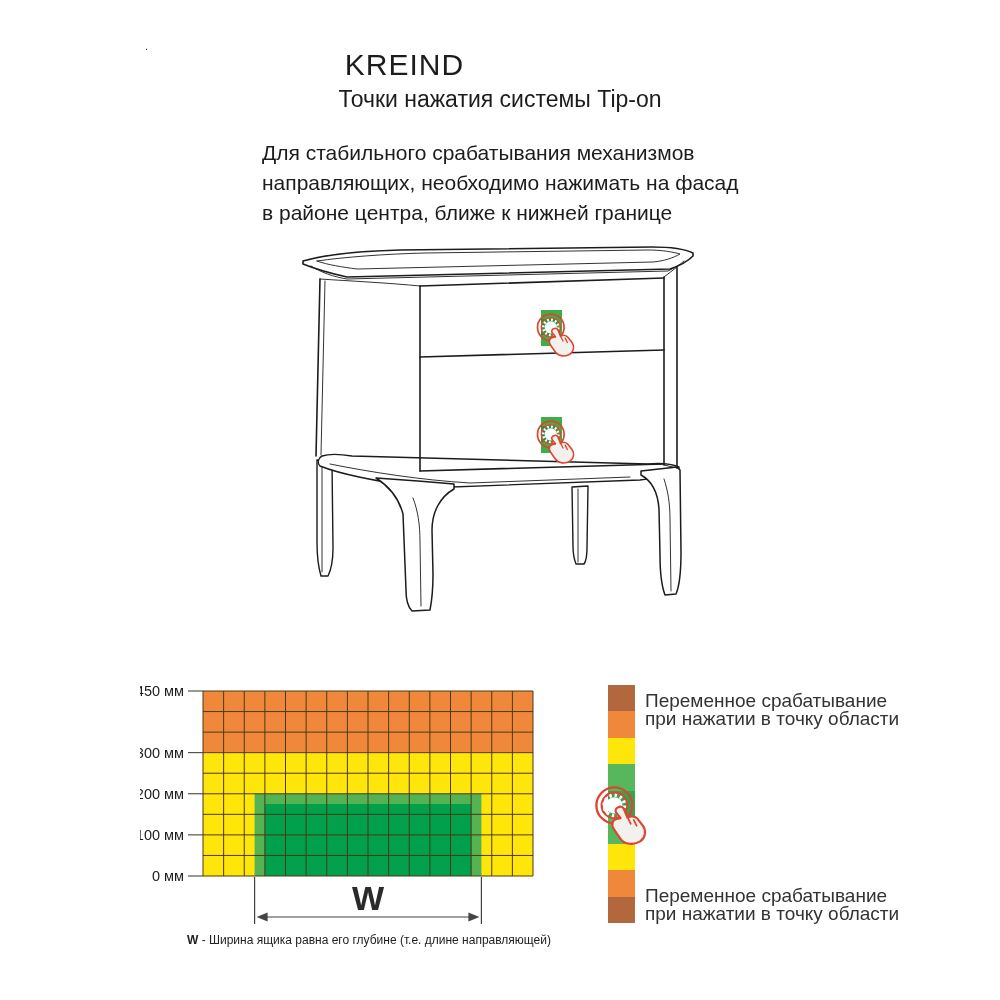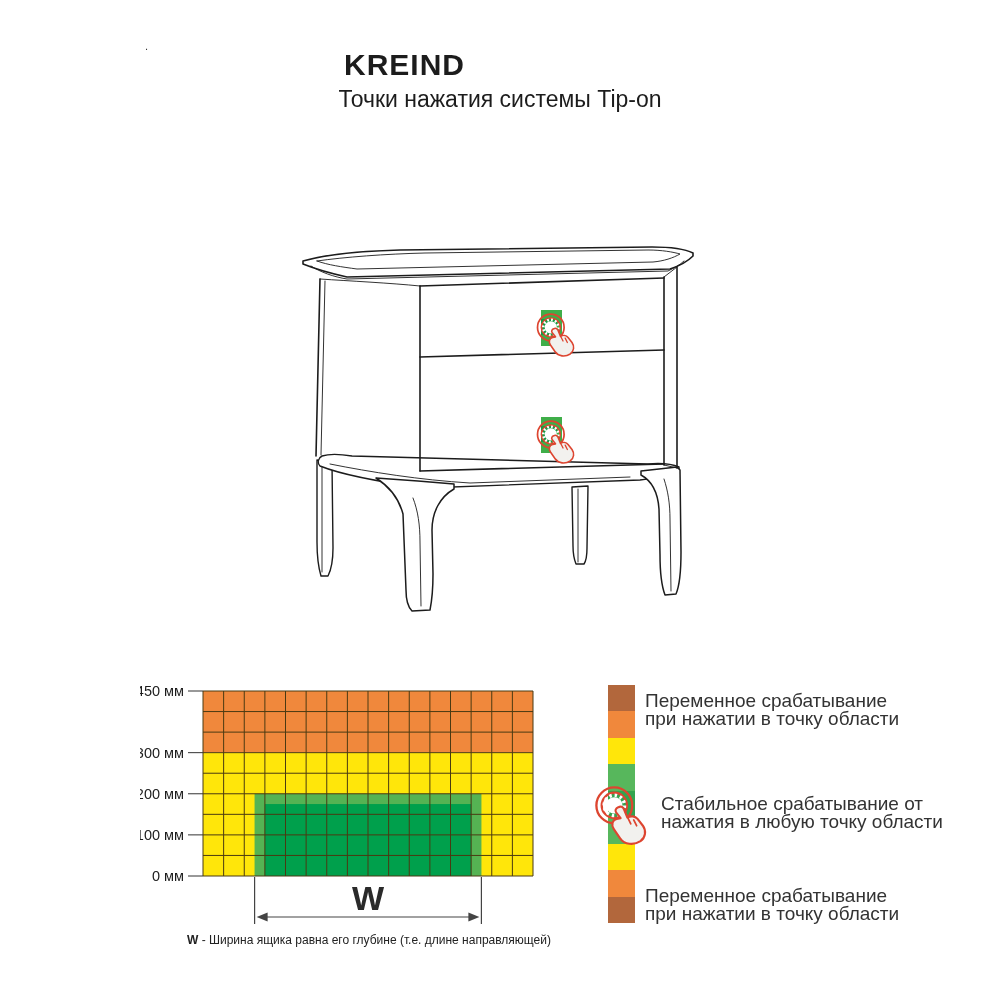--- a/index.html
+++ b/index.html
@@ -1,19 +1,19 @@
 <!DOCTYPE html>
 <html style="--c-brown: #B2673C; --c-orange: #F0883C; --c-yellow: #FFE60A; --c-green_light: #57B75C; --c-green_mid: #33A44F; --c-zone_green_light: #55B353; --c-zone_green_dark: #00A04C; --c-grid_line: #4A3A12; --c-tp_green: #3FAE49; --c-tp_green_dark: #189A44; --c-icon_red: #DD4530; --c-hand_fill: #F2F1EE; --c-ink: #1C1C1C;"><head>
 <meta charset="utf-8">
 <style>
   html,body{margin:0;padding:0;background:#fff;}
   .page{position:relative;width:1000px;height:1000px;background:#fff;overflow:hidden;
         font-family:"Liberation Sans","DejaVu Sans",sans-serif;color:#1c1c1c;}
   .abs{position:absolute;}
-  .title{top:48px;left:0;width:809px;text-align:center;font-size:30px;font-weight:700;letter-spacing:1px;}
+  .title{top:48px;left:0;width:809px;text-align:center;font-size:30px;font-weight:400;letter-spacing:1px;}
   .subtitle{top:86px;left:0;width:1000px;text-align:center;font-size:23px;}
   .desc{left:262px;top:138px;font-size:21px;line-height:30px;}
   .stray{left:145px;top:40px;font-size:11px;color:#333;}
   .footnote{left:187px;top:933px;font-size:12px;color:#222;}
   .footnote b{font-weight:700;}
   .legend-bar{left:608px;top:685px;width:27px;height:238px;display:flex;flex-direction:column;}
   .legend-bar .seg{flex:1 1 auto;}
   .legend-label{font-size:19px;line-height:17.5px;color:#333;}
   .ll1{left:645px;top:692px;}
   .ll2{left:661px;top:795px;}
@@ -39,20 +39,25 @@
                    C18.5,40 20,35 24.5,34 L28.5,33.2 L24,27.5 C22.3,25.3 23.5,23 26,22 Z" fill="#F2F1EE" stroke="#DD4530" stroke-width="2.2" stroke-linejoin="round" stroke-linecap="round"></path>
           <path d="M36,33 L39,39 M42,35 L45,41" fill="none" stroke="#DD4530" stroke-width="1.8" stroke-linecap="round"></path>
         </g>
       </symbol>
     </defs>
   </svg>
 
   <div class="abs stray">.</div>
   <div class="abs title">KREIND</div>
   <div class="abs subtitle">Точки нажатия системы Tip-on</div>
+  <div class="abs desc">
+    <div>Для стабильного срабатывания механизмов</div>
+    <div>направляющих, необходимо нажимать на фасад</div>
+    <div>в районе центра, ближе к нижней границе</div>
+  </div>
 
   <svg class="abs" style="left:190px;top:244px" width="525" height="380" viewBox="190 244 525 380">
     <g fill="#ffffff" stroke="#1C1C1C" stroke-linejoin="round" stroke-linecap="round">
 
       <path stroke-width="1.4" d="M317,460 L332,463 L333,548 C333,560 331,570 328,576 L321,576 C318,566 317,554 317,542 Z"></path>
       <path stroke-width="0.9" fill="none" d="M322,464 L322,572"></path>
       <path stroke-width="1.4" d="M572,487 L588,486 L587,548 C587,556 586,561 584,564 L576,564 C574,559 573,553 573,546 Z"></path>
       <path stroke-width="0.9" fill="none" d="M578,489 L578,562"></path>
 
       <path stroke-width="1.4" d="M322,456 C318,458 317,463 320,466 C340,474 380,482 425,488 L640,480 C660,478 673,474 679,470 L679,467 C672,464 660,463 648,464 L352,456 C340,454 328,454 322,456 Z"></path>
@@ -161,24 +166,20 @@
       <div class="seg" style="background: rgb(240, 136, 60);"></div>
       <div class="seg" style="background: rgb(178, 103, 60);"></div>
     </div>
   <svg class="abs" style="left:593px;top:786px" width="62" height="62">
     <use href="#press-icon" width="62" height="62"></use>
   </svg>
   <div class="abs legend-label ll1">
     <div>Переменное срабатывание</div>
     <div>при нажатии в точку области</div>
   </div>
-  <div class="abs legend-label ll2">
-    <div>Стабильное срабатывание от</div>
-    <div>нажатия в любую точку области</div>
-  </div>
   <div class="abs legend-label ll3">
     <div>Переменное срабатывание</div>
     <div>при нажатии в точку области</div>
   </div>
 
   <div class="abs footnote">
     <b>W</b><span> - Ширина ящика равна его глубине (т.е. длине направляющей)</span>
   </div>
 
 </div>

